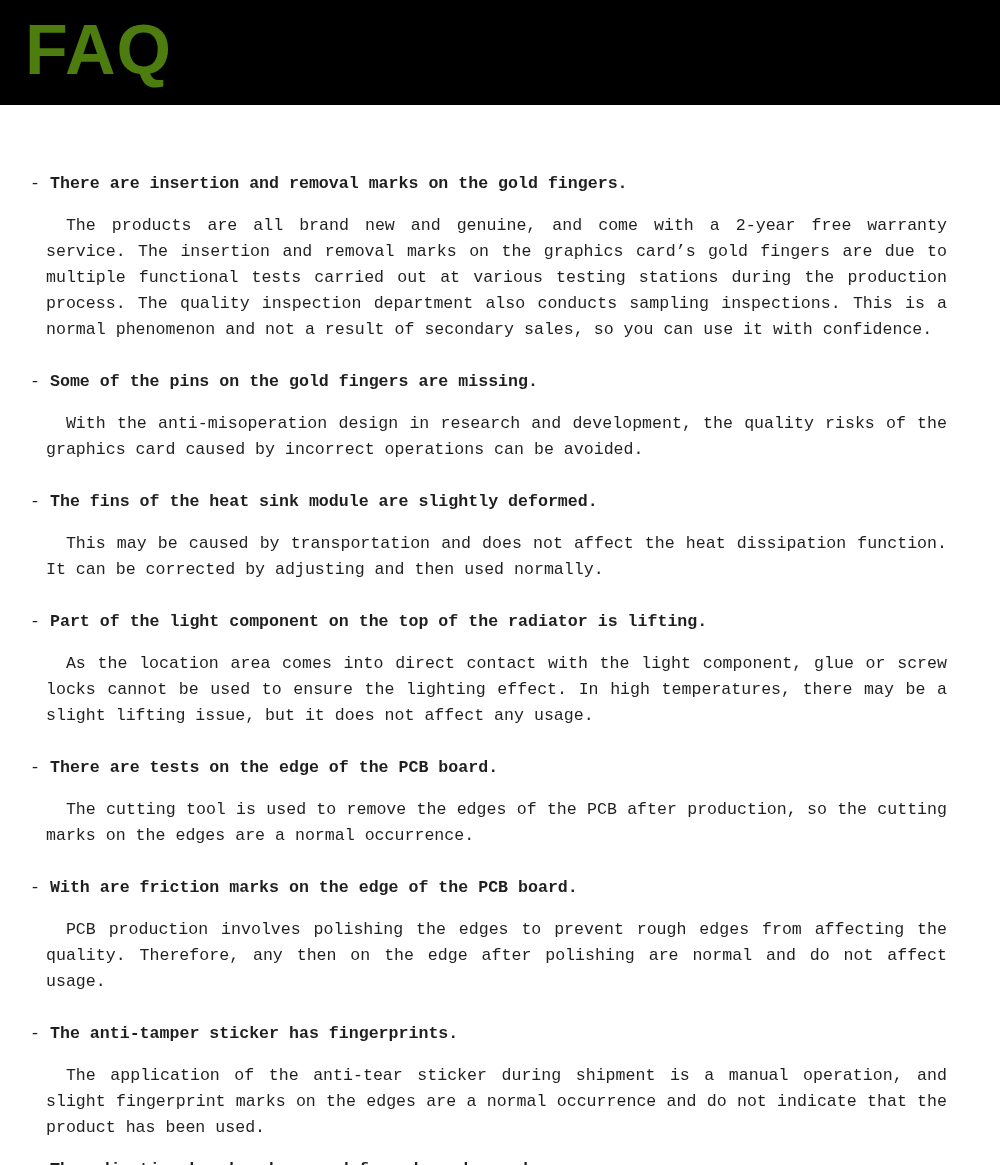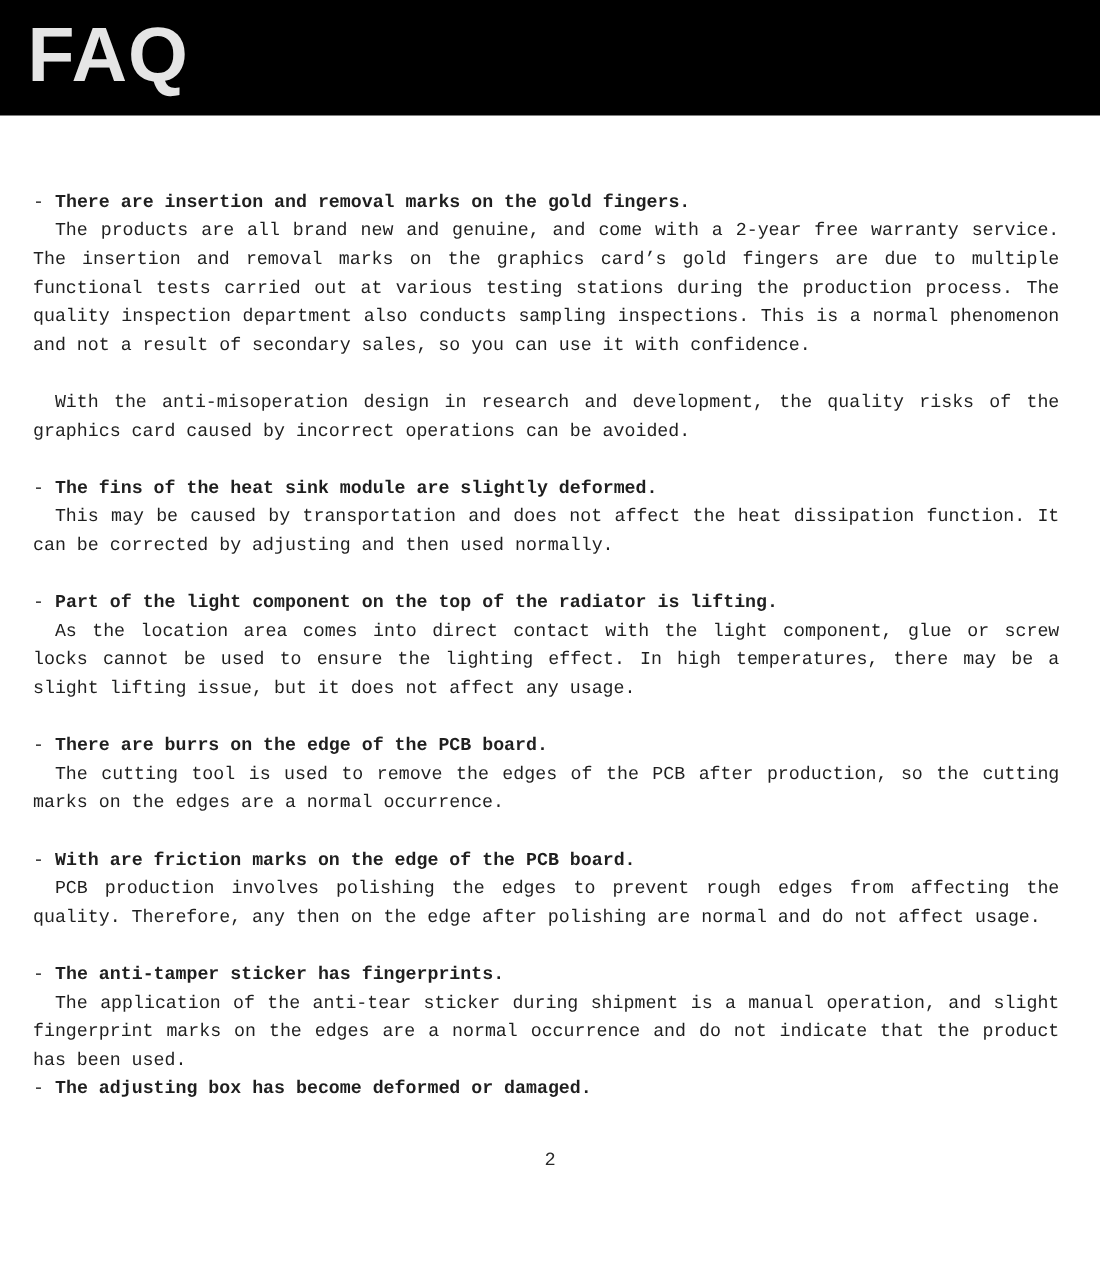--- a/index.html
+++ b/index.html
@@ -18,21 +18,21 @@
   .header-bar {
     width: 1000px;
     height: 105px;
     background: #000000;
     display: flex;
     align-items: center;
     box-sizing: border-box;
     padding-left: 25px;
   }
   .header-title {
-    color: #e5e5e5;
+    color: #4d7c0f;
     font-family: "Liberation Sans", sans-serif;
     font-weight: bold;
     font-size: 70px;
     line-height: 1;
     letter-spacing: 1px;
     padding-bottom: 6px;
   }
   .faq-list {
     margin: 66px 37px 0 30px;
     font-size: 16.6px;
@@ -55,21 +55,21 @@
   .bullet-dash {
     font-weight: normal;
     display: inline-block;
     width: 10px;
   }
   .q-text {
     font-weight: bold;
     margin-left: 10px;
   }
   .faq-answer {
-    margin: 0;
+    margin: 16px;
     text-align: justify;
     text-indent: 2ch;
   }
   .page-number {
     margin-top: 40px;
     text-align: center;
     font-size: 17px;
     line-height: 26px;
     color: #2a2a2a;
   }
@@ -83,40 +83,43 @@
 
 <div class="faq-list">
   <div class="faq-item">
     <div class="faq-question">
       <span class="bullet-dash">-</span><span class="q-text">There are insertion and removal marks on the gold fingers.</span>
     </div>
     <p class="faq-answer">The products are all brand new and genuine, and come with a 2-year free warranty service. The insertion and removal marks on the graphics card’s gold fingers are due to multiple functional tests carried out at various testing stations during the production process. The quality inspection department also conducts sampling inspections. This is a normal phenomenon and not a result of secondary sales, so you can use it with confidence.</p>
   </div>
 
   <div class="faq-item">
+    <div class="faq-question">
+      <span class="bullet-dash">-</span><span class="q-text">Some of the pins on the gold fingers are missing.</span>
+    </div>
     <p class="faq-answer">With the anti-misoperation design in research and development, the quality risks of the graphics card caused by incorrect operations can be avoided.</p>
   </div>
 
   <div class="faq-item">
     <div class="faq-question">
       <span class="bullet-dash">-</span><span class="q-text">The fins of the heat sink module are slightly deformed.</span>
     </div>
     <p class="faq-answer">This may be caused by transportation and does not affect the heat dissipation function. It can be corrected by adjusting and then used normally.</p>
   </div>
 
   <div class="faq-item">
     <div class="faq-question">
       <span class="bullet-dash">-</span><span class="q-text">Part of the light component on the top of the radiator is lifting.</span>
     </div>
     <p class="faq-answer">As the location area comes into direct contact with the light component, glue or screw locks cannot be used to ensure the lighting effect. In high temperatures, there may be a slight lifting issue, but it does not affect any usage.</p>
   </div>
 
   <div class="faq-item">
     <div class="faq-question">
-      <span class="bullet-dash">-</span><span class="q-text">There are burrs on the edge of the PCB board.</span>
+      <span class="bullet-dash">-</span><span class="q-text">There are tests on the edge of the PCB board.</span>
     </div>
     <p class="faq-answer">The cutting tool is used to remove the edges of the PCB after production, so the cutting marks on the edges are a normal occurrence.</p>
   </div>
 
   <div class="faq-item">
     <div class="faq-question">
       <span class="bullet-dash">-</span><span class="q-text">With are friction marks on the edge of the PCB board.</span>
     </div>
     <p class="faq-answer">PCB production involves polishing the edges to prevent rough edges from affecting the quality. Therefore, any then on the edge after polishing are normal and do not affect usage.</p>
   </div>

